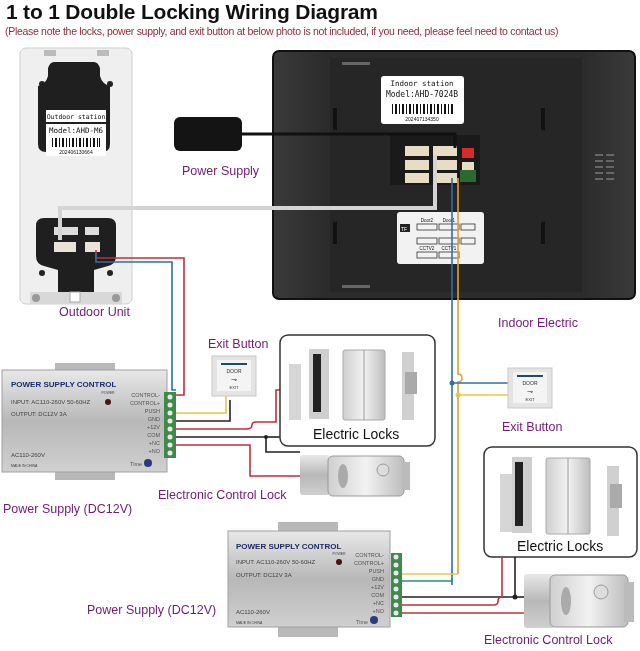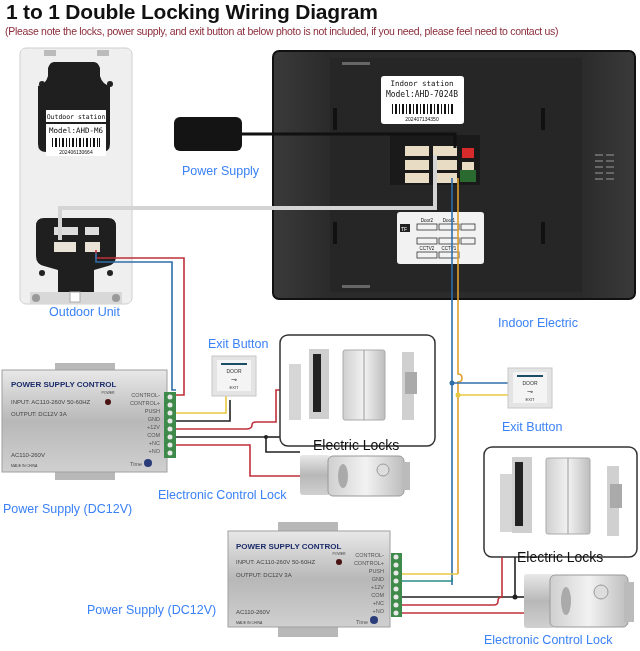--- a/index.html
+++ b/index.html
@@ -1,21 +1,21 @@
 <!DOCTYPE html>
 <html><head>
 <meta charset="utf-8">
 <style>
   html, body { margin:0; padding:0; background:#ffffff; }
   body { width:640px; height:651px; position:relative; overflow:hidden; font-family:"Liberation Sans", sans-serif; }
   .abs { position:absolute; }
   .title { left:6px; top:0px; font-size:21px; font-weight:bold; color:#111; letter-spacing:-0.2px; }
   .subtitle { left:5px; top:25px; font-size:10.5px; color:#8b2c3a; letter-spacing:-0.3px; }
-  .label { font-size:12.5px; color:#3b82f6; white-space:nowrap; }
-  .label-lg { font-size:14px; color:#111; white-space:nowrap;margin-top:11px; }
+  .label { font-size:12.5px; color:#701a75; white-space:nowrap; }
+  .label-lg { font-size:14px; color:#111; white-space:nowrap; }
   svg.wires { position:absolute; left:0; top:0; }
   .psu-text { font-family:"Liberation Sans", sans-serif; }
 </style>
 </head>
 <body>
 
 <div class="abs title">1 to 1 Double Locking Wiring Diagram</div>
 <div class="abs subtitle">(Please note the locks, power supply, and exit button at below photo is not included, if you need, please feel need to contact us)</div>
 
 <svg class="wires" width="640" height="651" viewBox="0 0 640 651">
@@ -319,21 +319,21 @@
   <g>
     <rect x="524" y="574" width="30" height="54" rx="3" fill="url(#metal)"></rect>
     <rect x="550" y="575" width="78" height="52" rx="5" fill="url(#metal2)" stroke="#999"></rect>
     <ellipse cx="566" cy="601" rx="5" ry="14" fill="#aaa"></ellipse>
     <circle cx="601" cy="592" r="7" fill="#ddd" stroke="#999"></circle>
     <rect x="624" y="582" width="10" height="40" fill="#bbb"></rect>
   </g>
 </svg>
 
 <div class="abs label" style="left:182px;top:164px;">Power Supply</div>
-<div class="abs label" style="left:49px;top:305px;">Outdoor Unit</div>
+<div class="abs label" style="left:59px;top:305px;">Outdoor Unit</div>
 <div class="abs label" style="left:498px;top:316px;">Indoor Electric</div>
 <div class="abs label" style="left:208px;top:337px;">Exit Button</div>
 <div class="abs label-lg" style="left:313px;top:426px;">Electric Locks</div>
 <div class="abs label" style="left:158px;top:488px;">Electronic Control Lock</div>
 <div class="abs label" style="left:3px;top:502px;">Power Supply (DC12V)</div>
 <div class="abs label" style="left:502px;top:420px;">Exit Button</div>
 <div class="abs label-lg" style="left:517px;top:538px;">Electric Locks</div>
 <div class="abs label" style="left:87px;top:603px;">Power Supply (DC12V)</div>
 <div class="abs label" style="left:484px;top:633px;">Electronic Control Lock</div>
 

